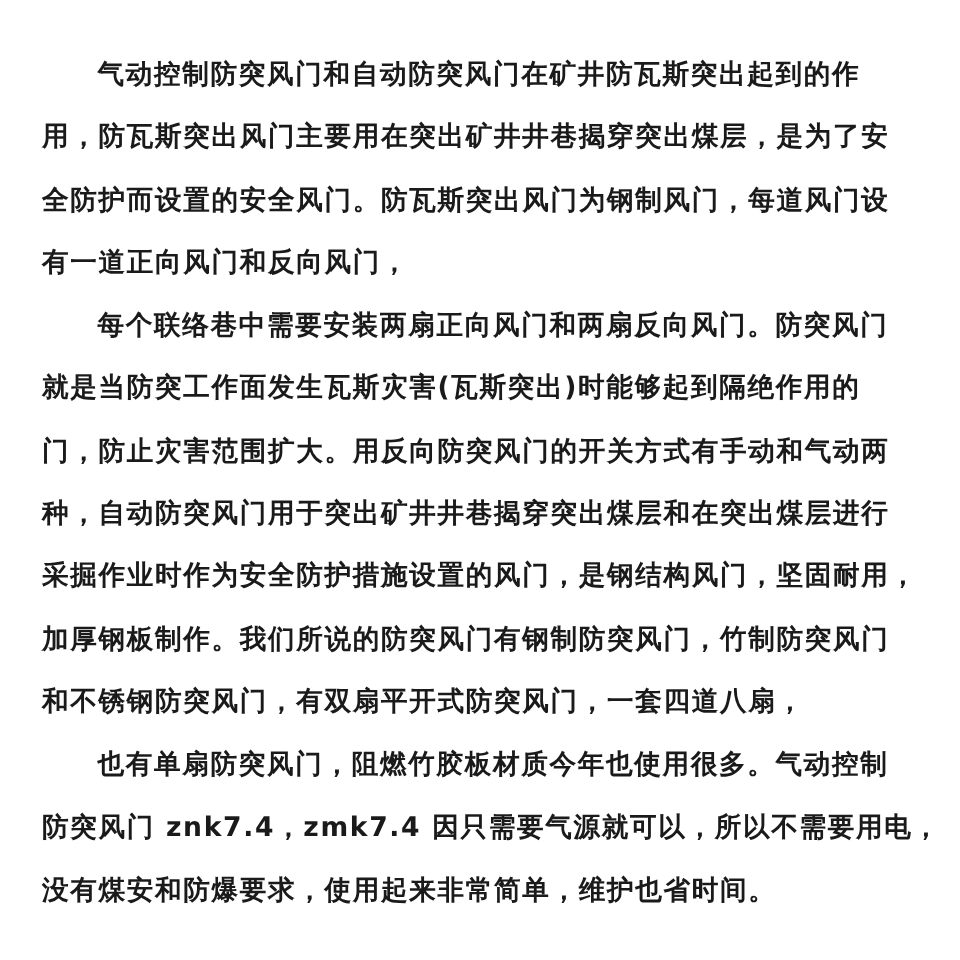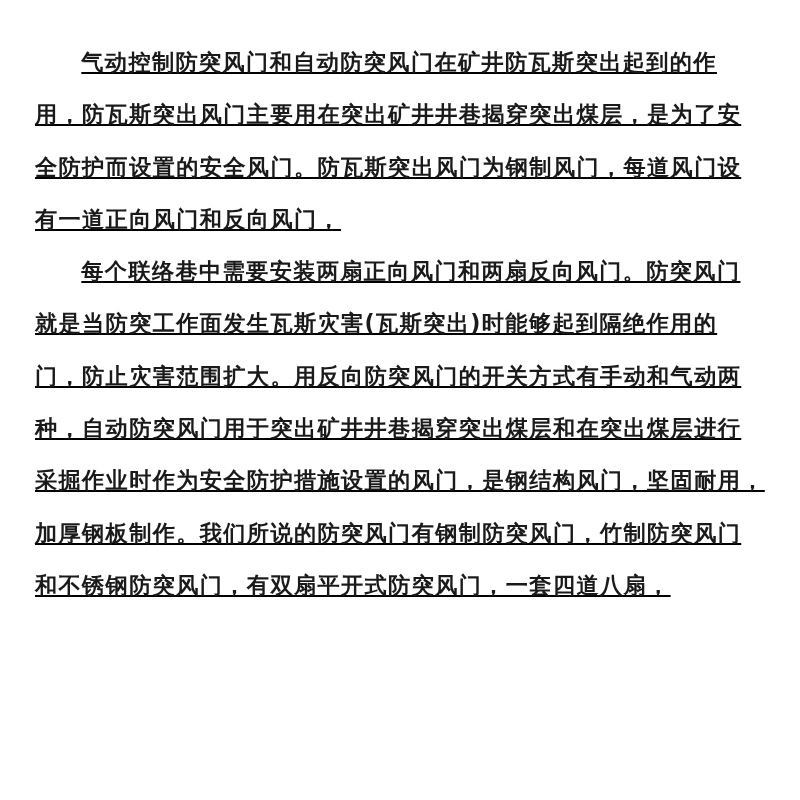--- a/index.html
+++ b/index.html
@@ -11,21 +11,20 @@
       width: 800px;
       height: 800px;
       overflow: hidden;
       position: relative;
     }
     .doc {
       position: absolute;
       left: 35px;
       top: 40px;
       width: 730px;
-      text-decoration: underline;
     }
     .line {
       height: 52.3px;
       line-height: 44px;
       font-family: "DejaVu Sans", sans-serif;
       font-size: 22.5px;
       font-weight: bold;
       color: #1a1a1a;
       white-space: nowrap;
       letter-spacing: 1.4px;
@@ -49,13 +48,18 @@
   <div>
     <div class="line indent">每个联络巷中需要安装两扇正向风门和两扇反向风门。防突风门</div>
     <div class="line">就是当防突工作面发生瓦斯灾害(瓦斯突出)时能够起到隔绝作用的</div>
     <div class="line">门，防止灾害范围扩大。用反向防突风门的开关方式有手动和气动两</div>
     <div class="line">种，自动防突风门用于突出矿井井巷揭穿突出煤层和在突出煤层进行</div>
     <div class="line">采掘作业时作为安全防护措施设置的风门，是钢结构风门，坚固耐用，</div>
     <div class="line">加厚钢板制作。我们所说的防突风门有钢制防突风门，竹制防突风门</div>
     <div class="line">和不锈钢防突风门，有双扇平开式防突风门，一套四道八扇，</div>
   </div>
 
+  <div>
+    <div class="line indent">也有单扇防突风门，阻燃竹胶板材质今年也使用很多。气动控制</div>
+    <div class="line">防突风门 znk7.4，zmk7.4 因只需要气源就可以，所以不需要用电，</div>
+    <div class="line">没有煤安和防爆要求，使用起来非常简单，维护也省时间。</div>
+  </div>
 </div>
 
 </body></html>

